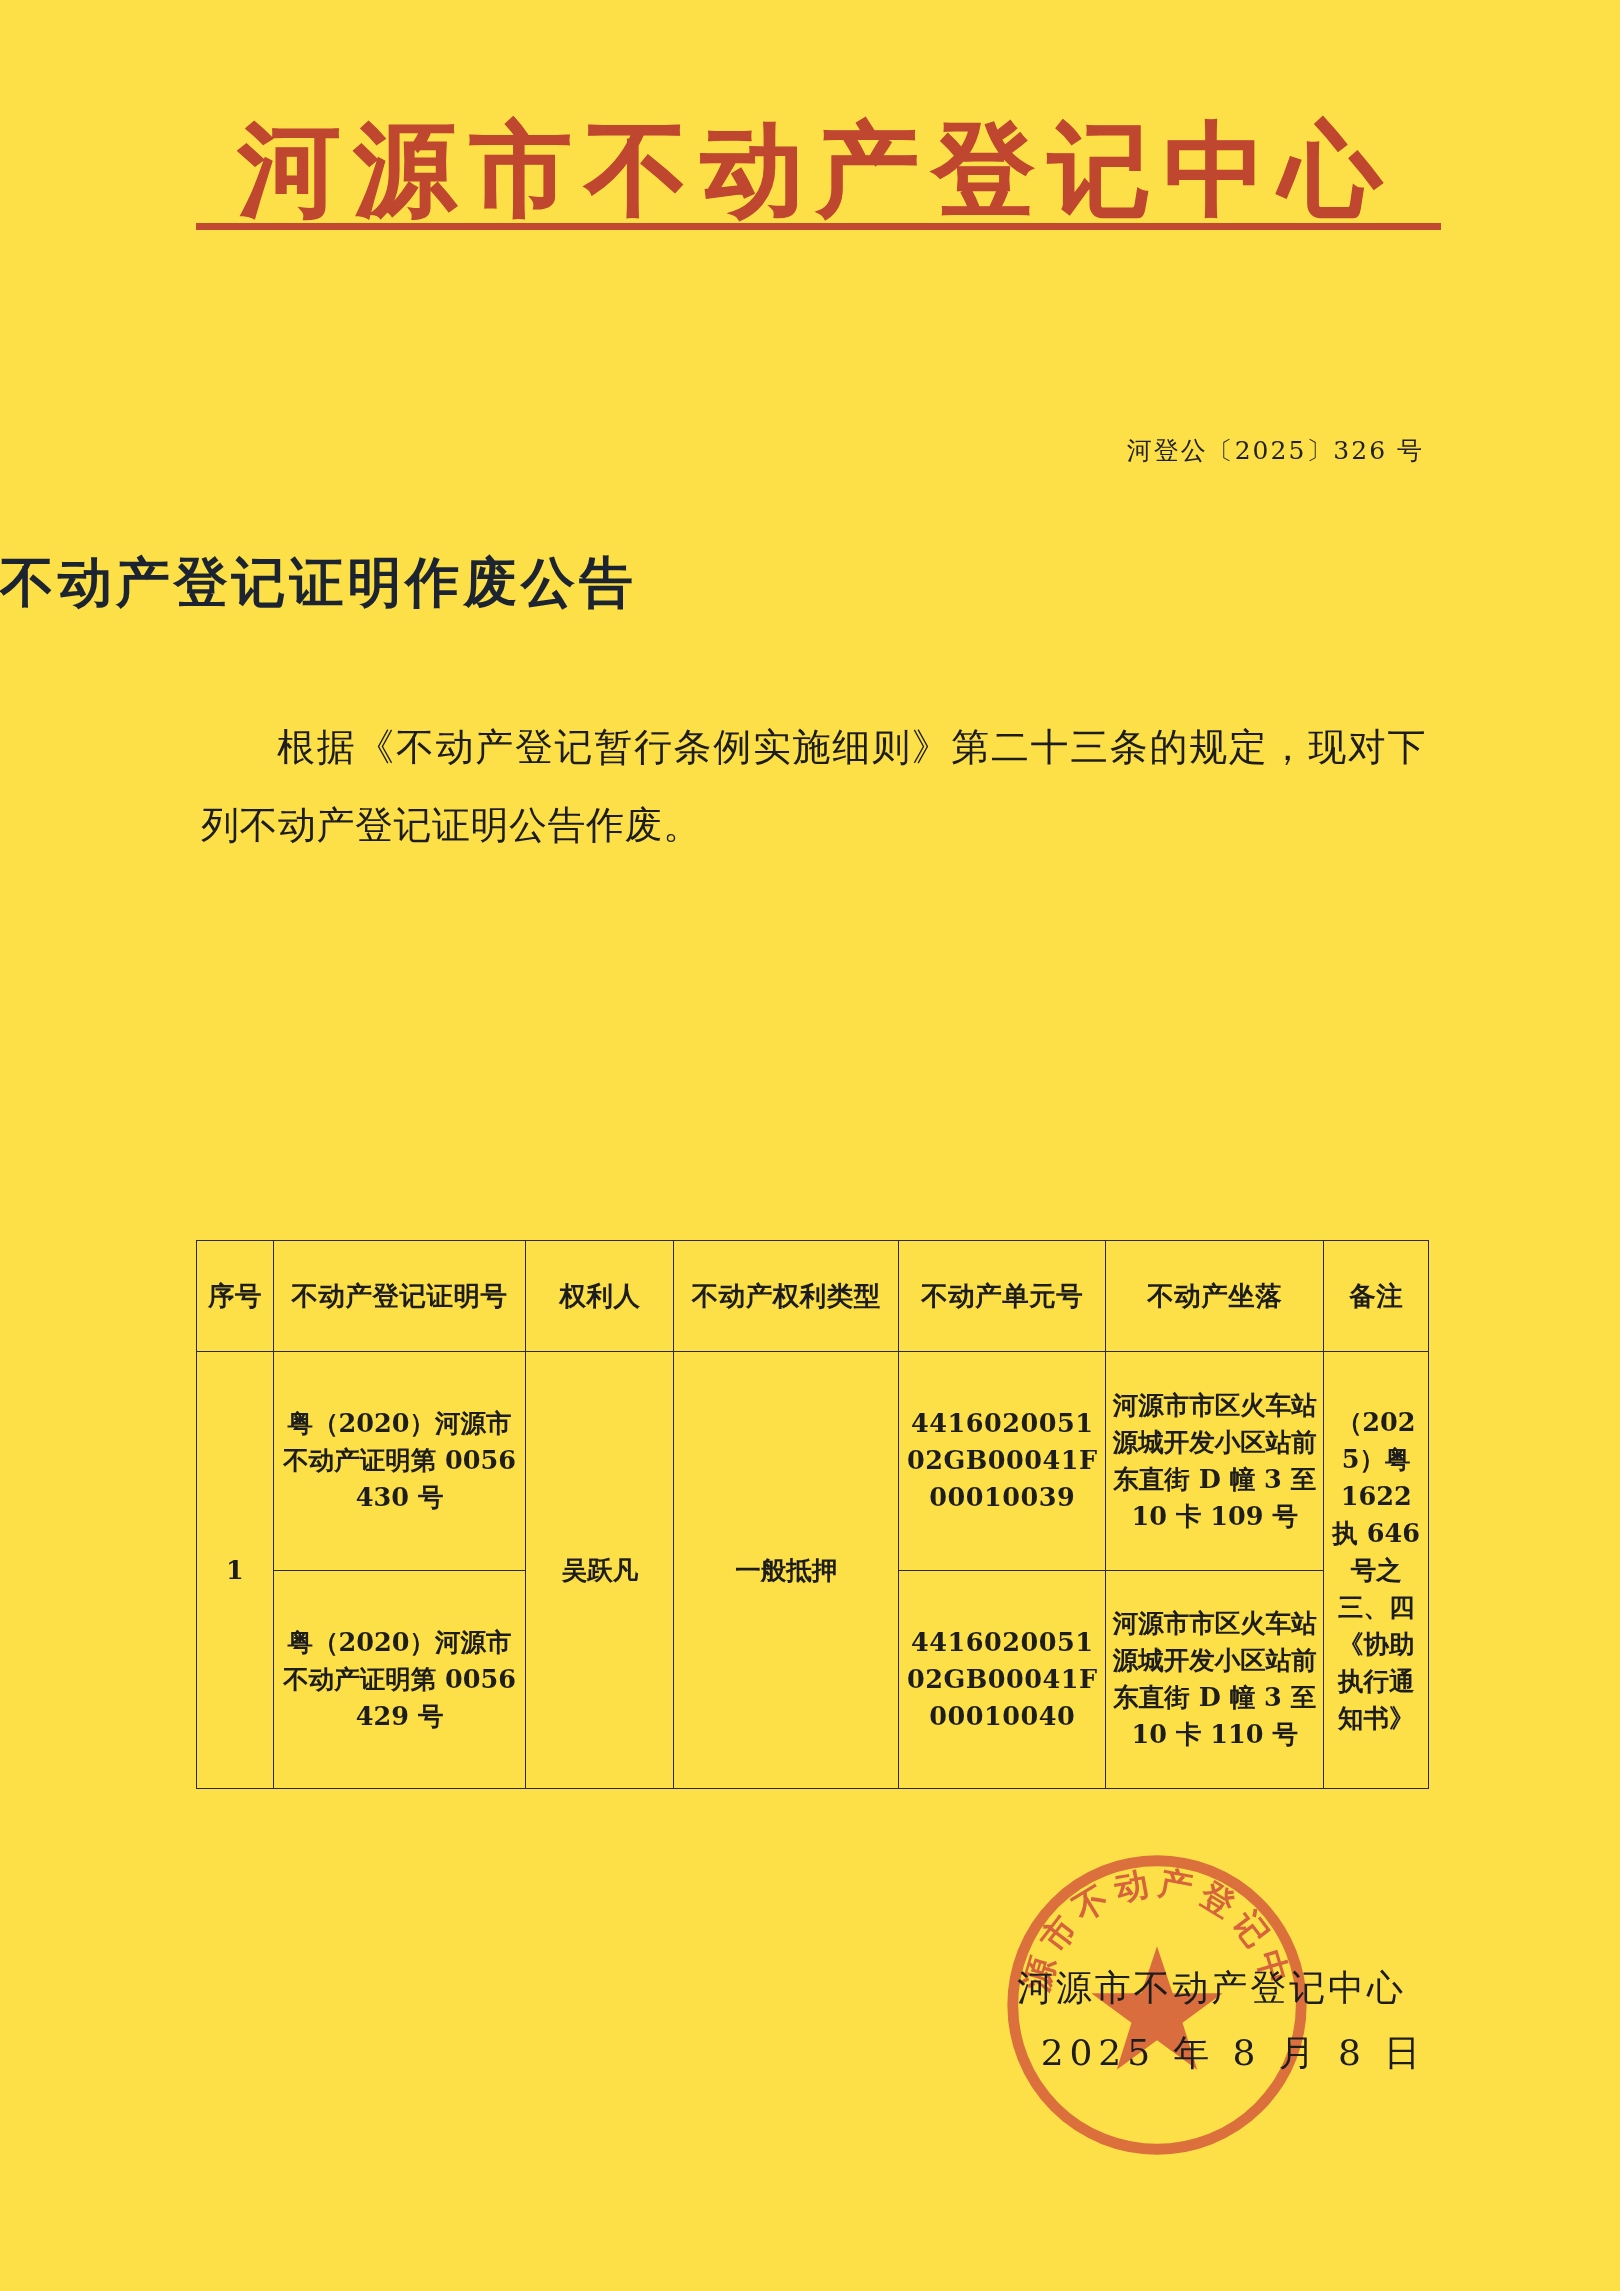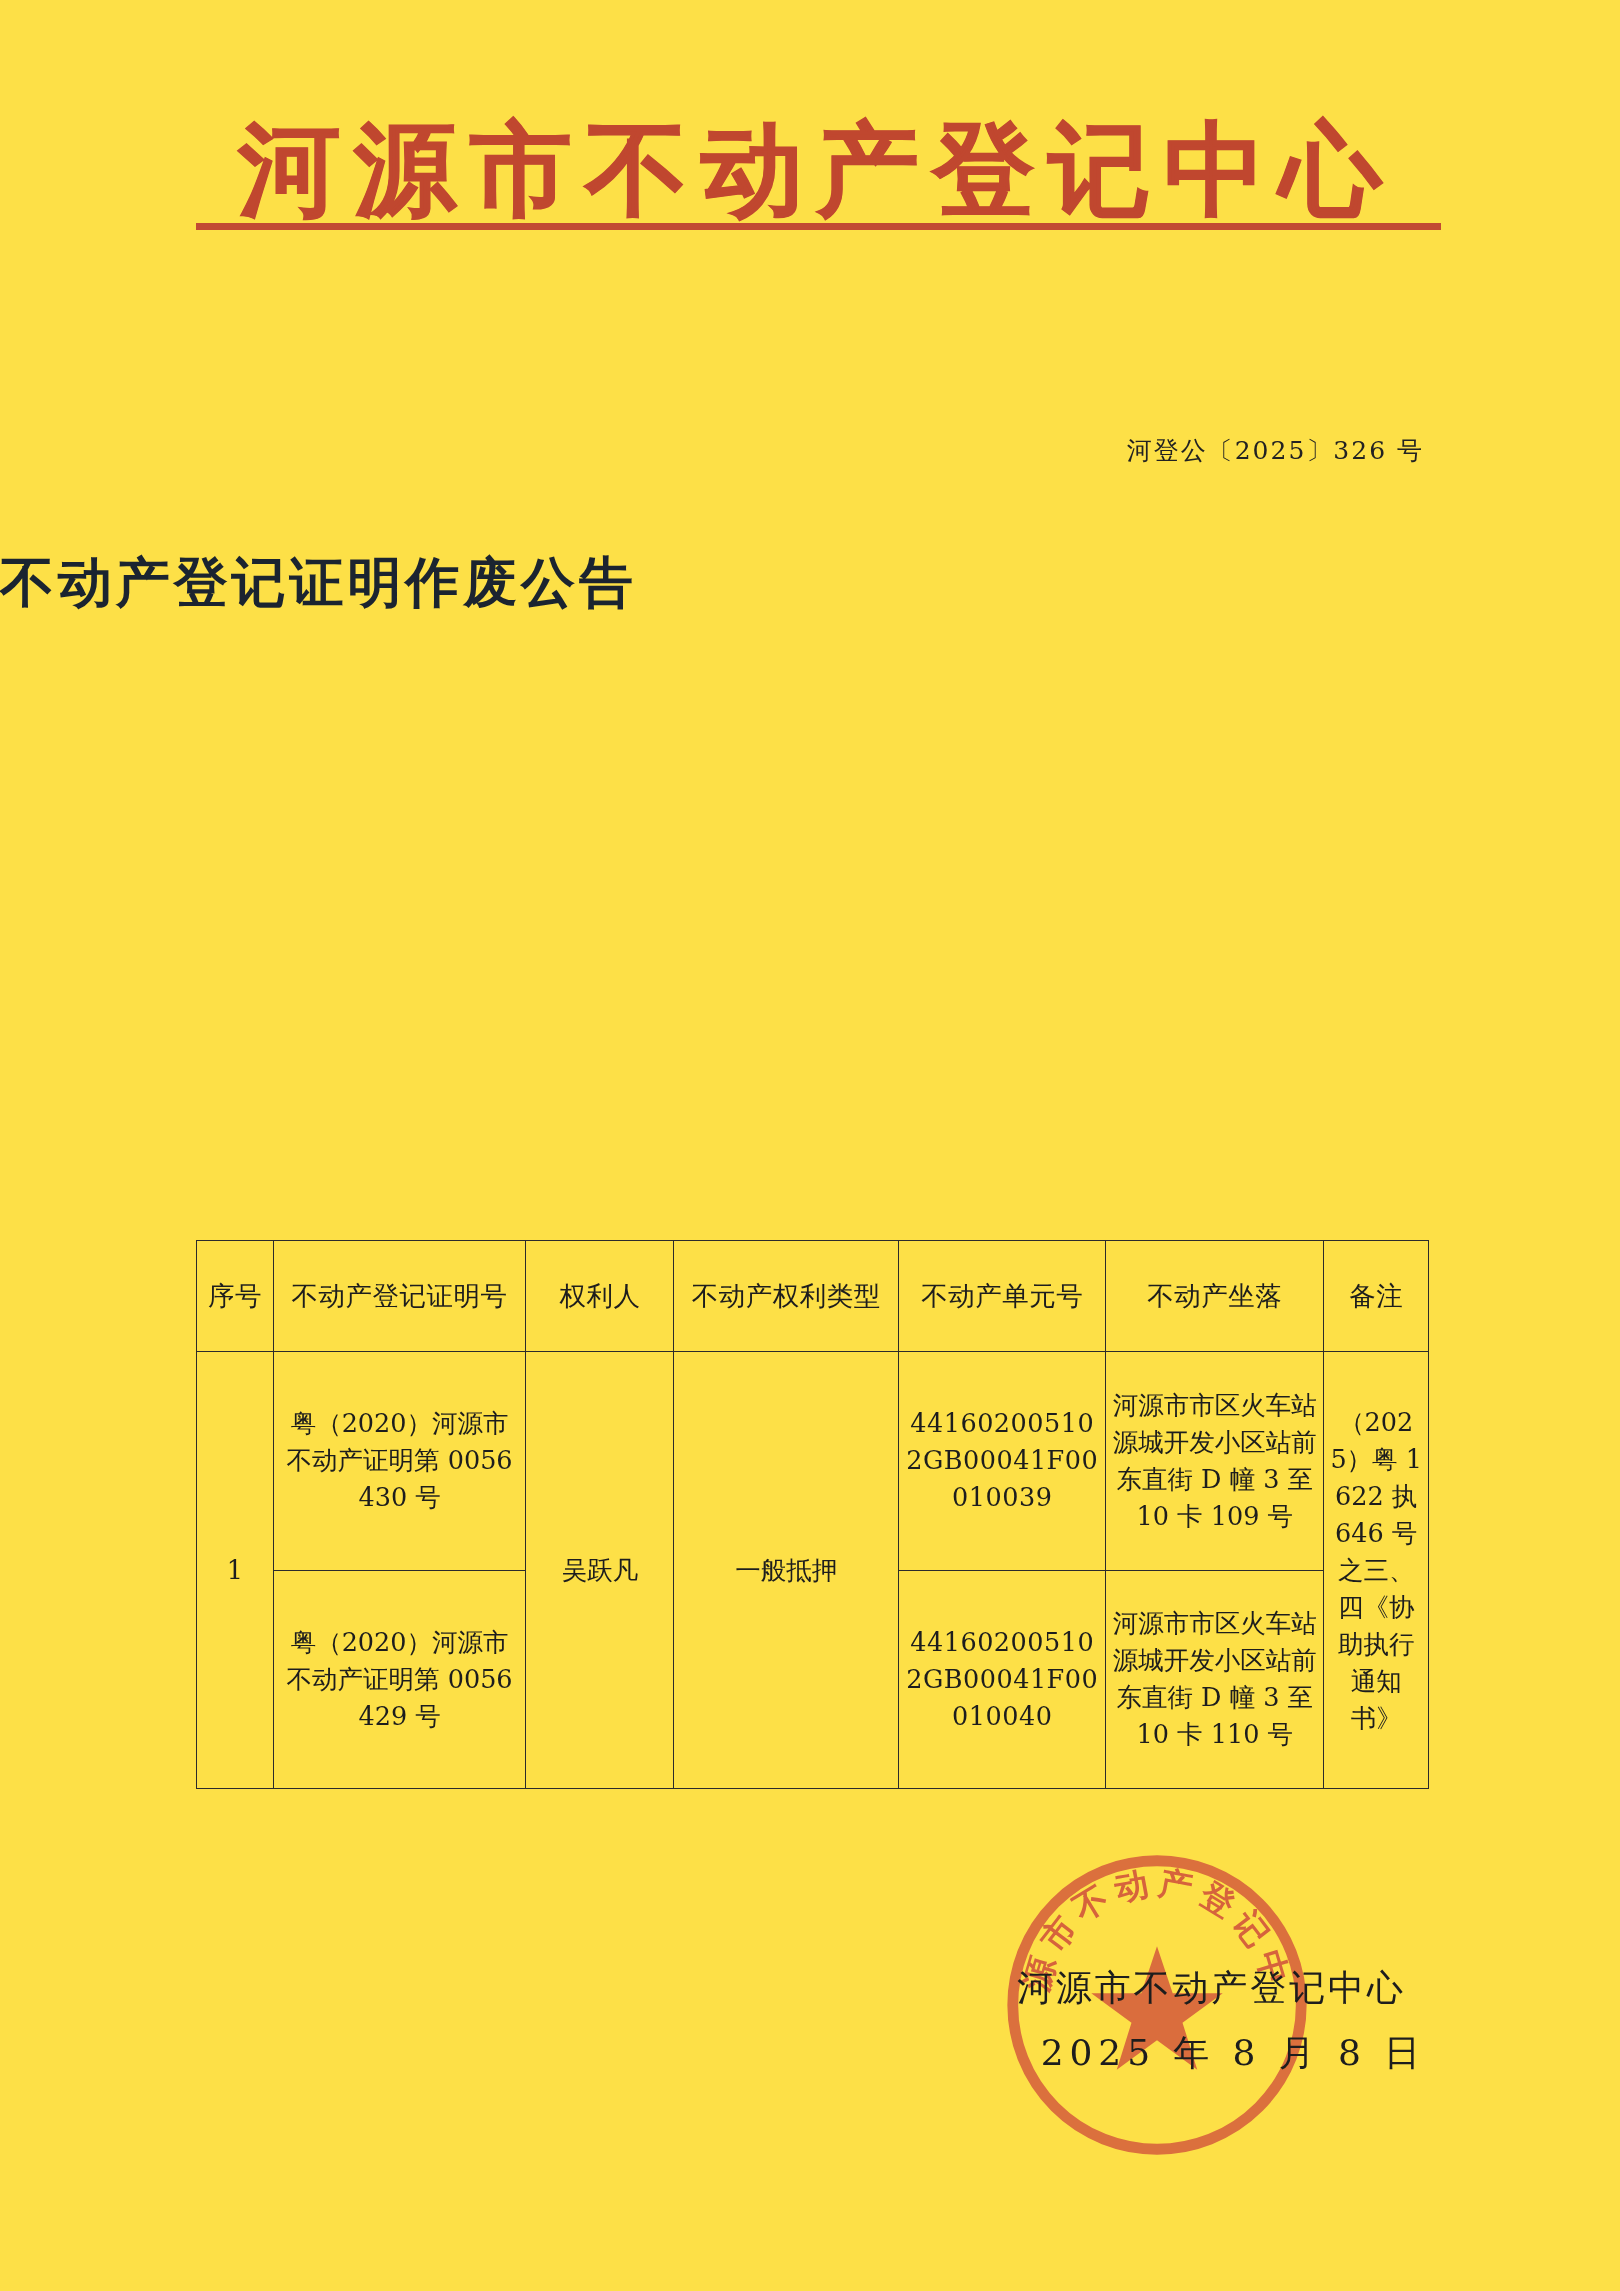--- a/index.html
+++ b/index.html
@@ -111,21 +111,21 @@
   table.announce th,
   table.announce td {
     border: 1.6px solid #2b2b2b;
     text-align: center;
     vertical-align: middle;
     font-size: 25.5px;
     line-height: 37px;
     padding: 5.9px 4.9px;
     color: #1d1d1d;
     font-family: "DejaVu Serif", "Liberation Serif", serif;
-    font-weight: normal;
+    font-weight: bold;
     word-break: break-all;
   }
   table.announce th {
     height: 98px;
     font-size: 26.5px;
     letter-spacing: 0.5px;
     word-break: keep-all;
     white-space: nowrap;
   }
   .c-seq   { width: 69px; }
@@ -176,20 +176,21 @@
   <div class="masthead">
     <div class="masthead-title">河源市不动产登记中心</div>
   </div>
   <div class="masthead-rule"></div>
 
   <div class="docnum">河登公〔2025〕326 号</div>
 
   <div class="doc-title">不动产登记证明作废公告</div>
 
   <div class="body-text">
+    <p>根据《不动产登记暂行条例实施细则》第二十三条的规定，现对下列不动产登记证明公告作废。</p>
   </div>
 
   <div class="tbl-wrap">
     <table class="announce">
       <colgroup>
         <col class="c-seq">
           <col class="c-cert">
           <col class="c-owner">
         <col class="c-type">
           <col class="c-unit">

